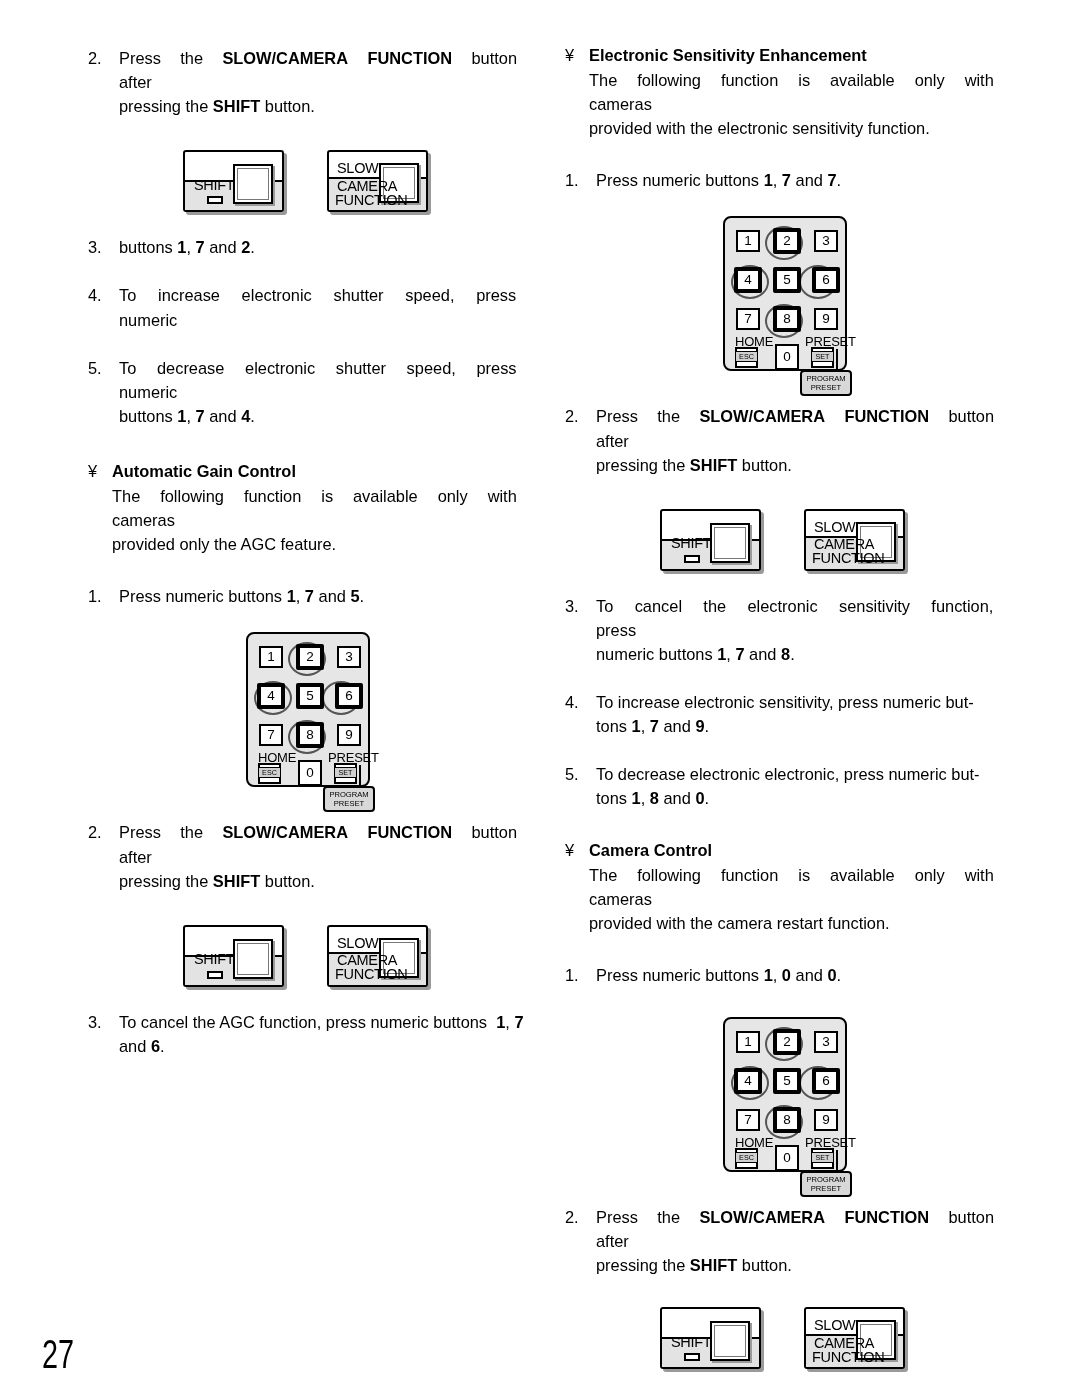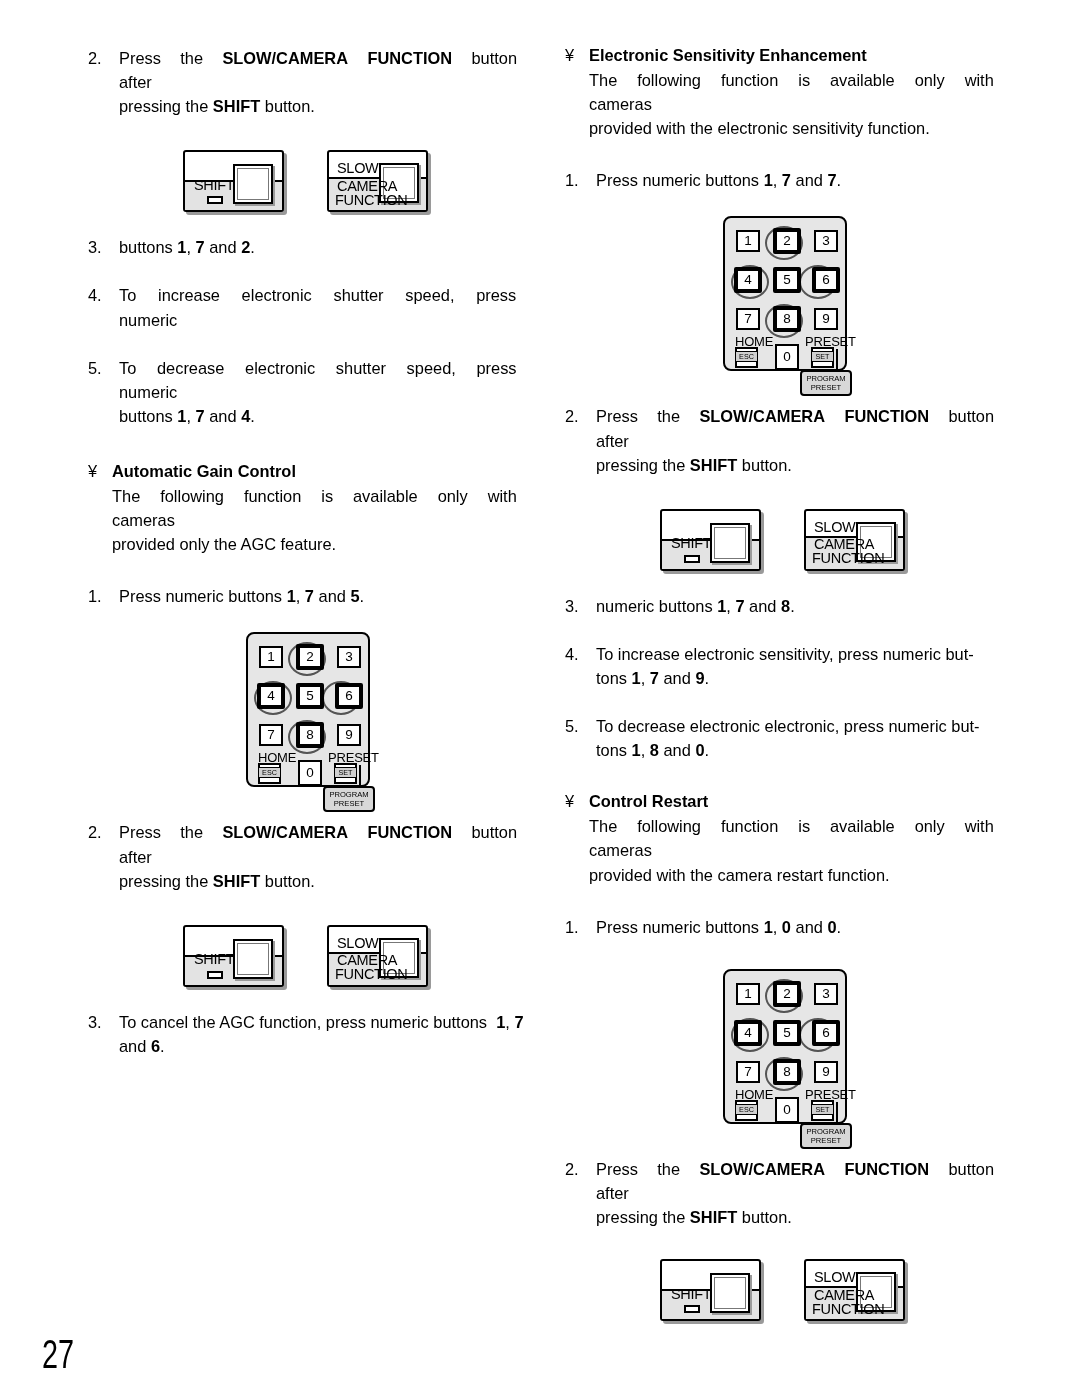--- a/index.html
+++ b/index.html
@@ -483,20 +483,21 @@
           <div class="lbl lbl-camera">CAMERA</div>
           <div class="lbl lbl-function">FUNCTION</div>
           <div class="keycap"></div>
         </div>
       </div>
     </div>
 
     <div class="numitem">
       <span class="num">3.</span>
       <div>
+        <div>To&nbsp;&nbsp; cancel&nbsp;&nbsp; the&nbsp;&nbsp; electronic&nbsp;&nbsp; sensitivity&nbsp;&nbsp; function,&nbsp;&nbsp; press</div>
         <div class="last-line">numeric buttons <b>1</b>, <b>7</b> and <b>8</b>.</div>
       </div>
     </div>
 
     <div class="numitem">
       <span class="num">4.</span>
       <div>
         <div>To increase electronic sensitivity, press numeric but-</div>
         <div class="last-line">tons <b>1</b>, <b>7</b> and <b>9</b>.</div>
       </div>
@@ -505,21 +506,21 @@
     <div class="numitem" style="margin-bottom:30px;">
       <span class="num">5.</span>
       <div>
         <div>To decrease electronic electronic, press numeric but-</div>
         <div class="last-line">tons <b>1</b>, <b>8</b> and <b>0</b>.</div>
       </div>
     </div>
 
     <div class="section-head">
       <span class="bullet">¥</span>
-      <span>Control Restart</span>
+      <span>Camera Control</span>
     </div>
     <div class="section-body" style="margin-bottom:28px;">
       <div>The&nbsp;&nbsp; following&nbsp;&nbsp; function&nbsp;&nbsp; is&nbsp;&nbsp; available&nbsp;&nbsp; only&nbsp;&nbsp; with&nbsp;&nbsp; cameras</div>
       <div class="last-line">provided with the camera restart function.</div>
     </div>
 
     <div class="numitem" style="margin-bottom:18px;">
       <span class="num">1.</span>
       <div>
         <div class="last-line">Press numeric buttons <b>1</b>, <b>0</b> and <b>0</b>.</div>

